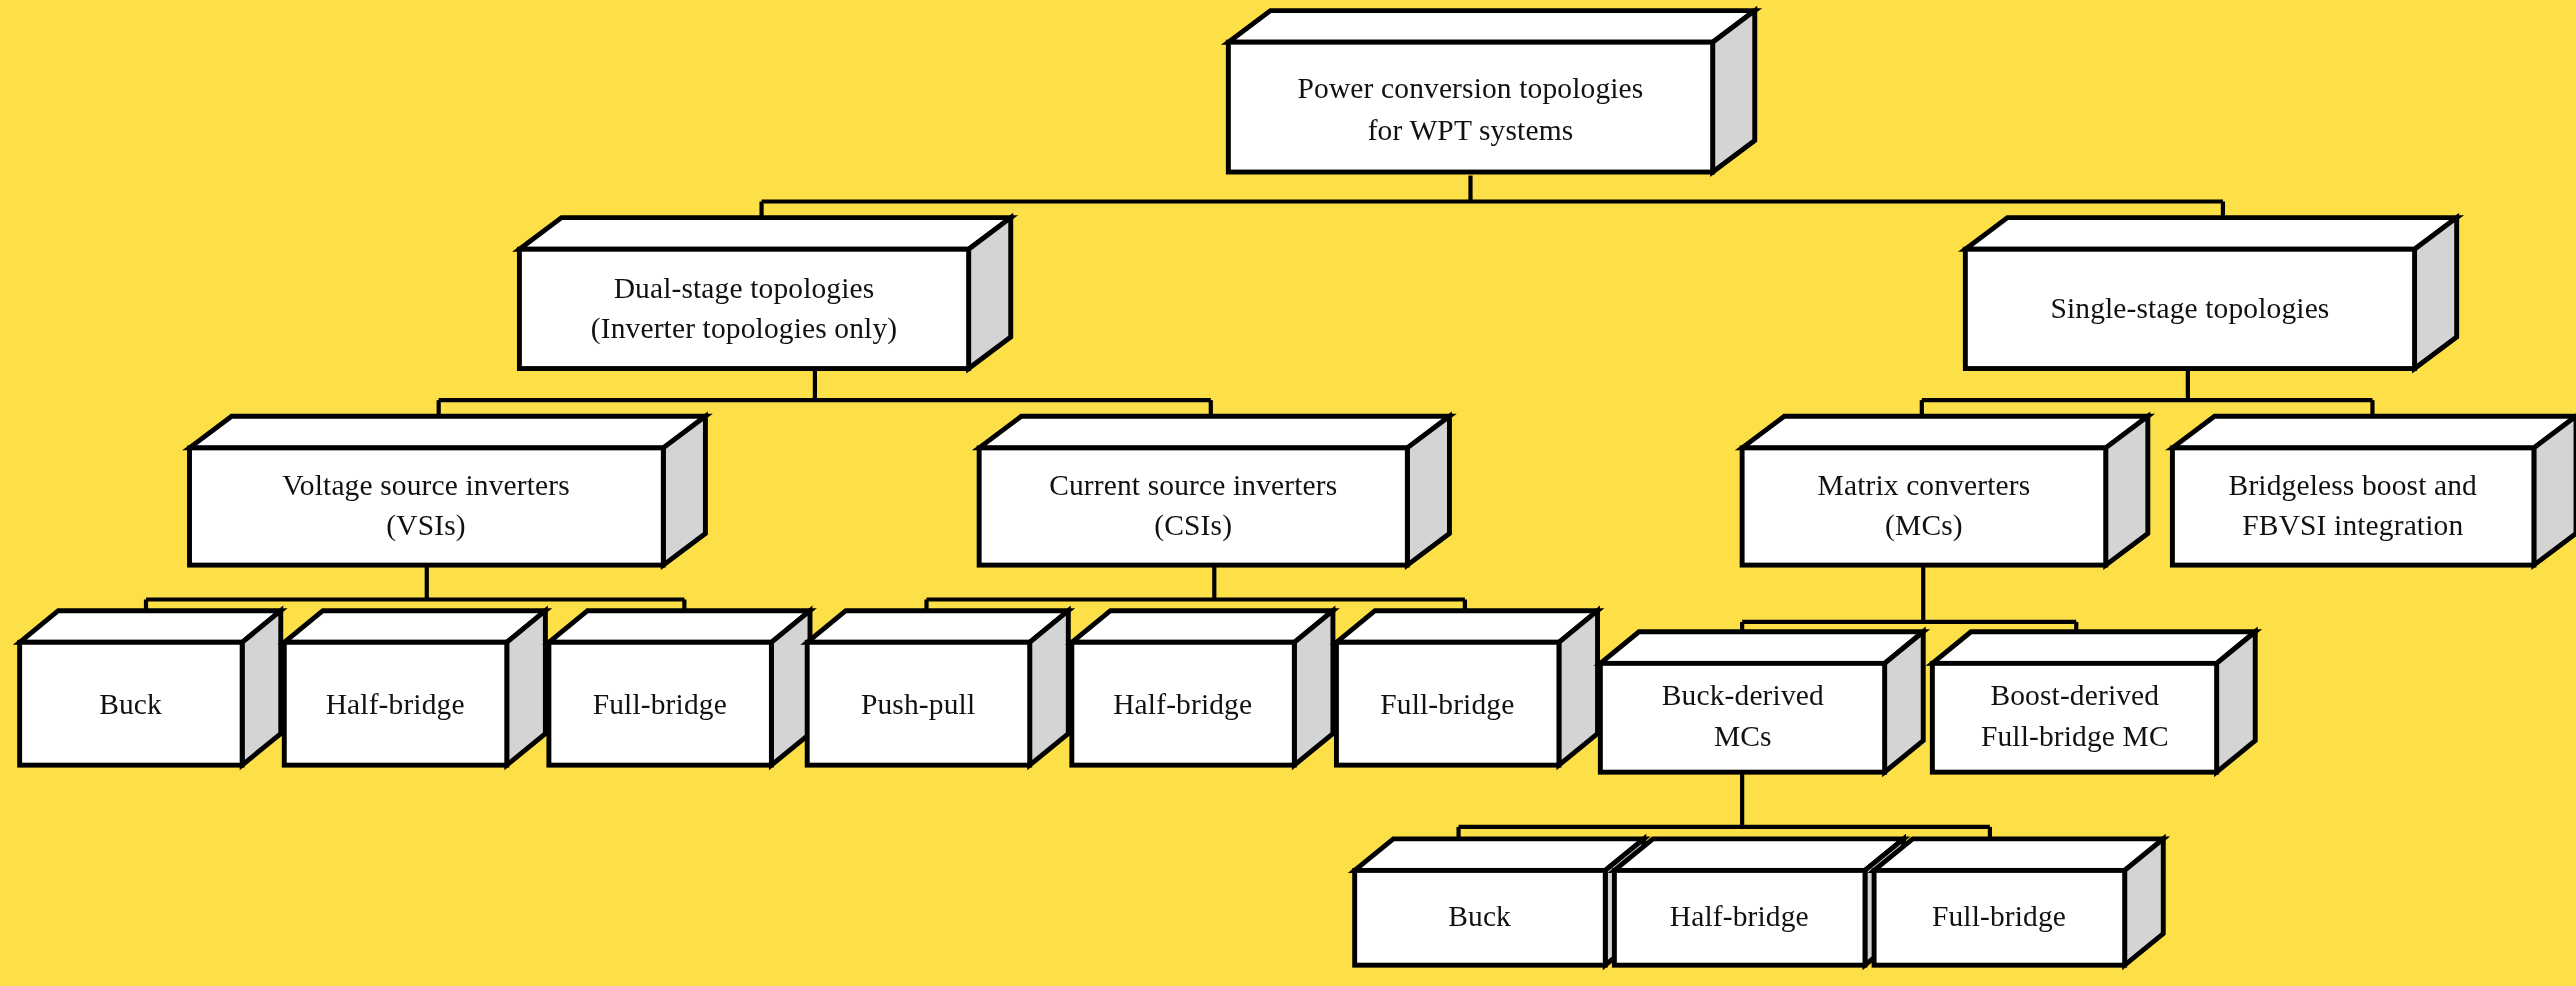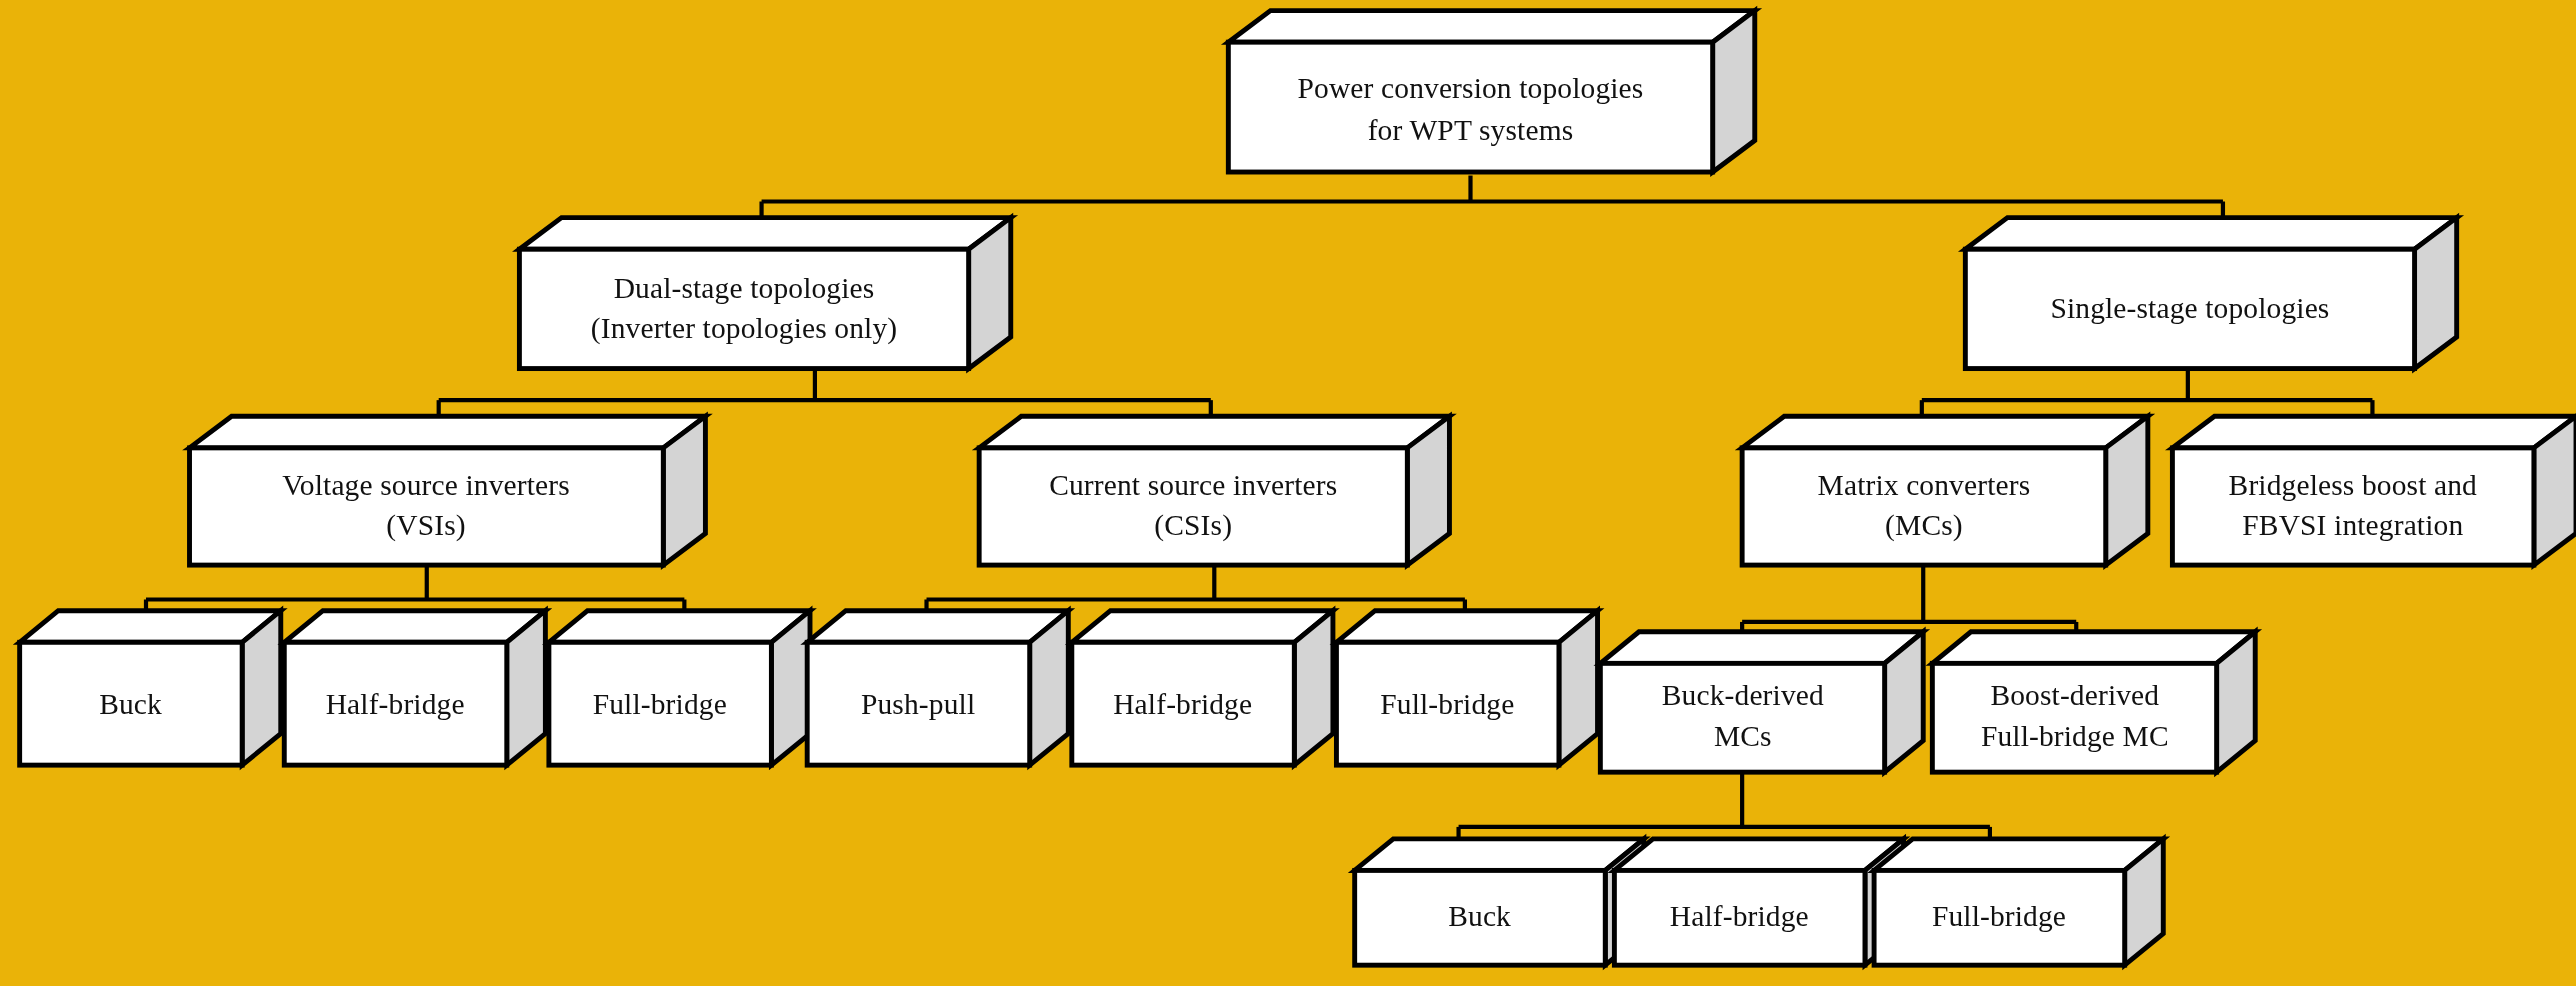--- a/index.html
+++ b/index.html
@@ -4,21 +4,21 @@
 <style>
   html, body {
     margin: 0;
     padding: 0;
     background: #ffffff;
   }
   #stage {
     position: relative;
     width: 2576px;
     height: 987px;
-    background: #eab308;
+    background: #fde047;
     overflow: hidden;
     font-family: "Liberation Serif", "DejaVu Serif", serif;
   }
   #diagram {
     position: absolute;
     left: 0;
     top: 0;
     width: 2576px;
     height: 987px;
   }

